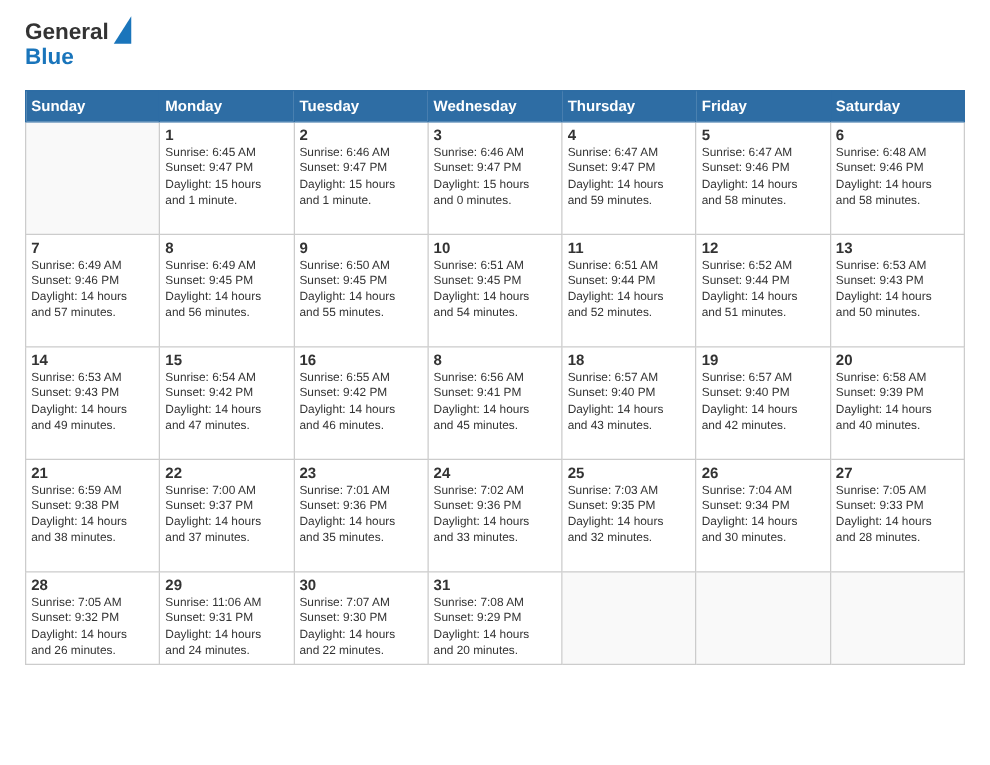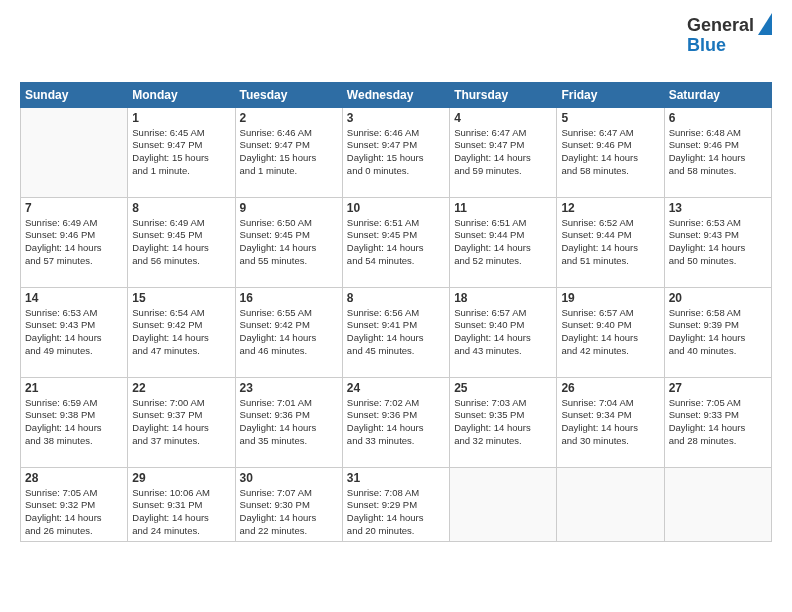--- a/index.html
+++ b/index.html
@@ -13,23 +13,22 @@
     }
     .page {
       width: 792px;
       height: 612px;
       padding: 16px 20px 10px 20px;
       display: flex;
       flex-direction: column;
     }
     .header {
       display: flex;
-      justify-content: flex-end;
+      justify-content: space-between;
       align-items: flex-start;
-      margin-bottom: 10px;
     }
     .logo {
       display: flex;
       align-items: center;
       gap: 4px;
     }
     .logo-text {
       font-size: 18px;
       font-weight: bold;
       color: #333;
@@ -329,21 +328,21 @@
         <tr>
           <td>
             <span class="day-num">28</span>
             <div class="day-info" style="white-space: pre-line;">Sunrise: 7:05 AM
 Sunset: 9:32 PM
 Daylight: 14 hours
 and 26 minutes.</div>
           </td>
           <td>
             <span class="day-num">29</span>
-            <div class="day-info" style="white-space: pre-line;">Sunrise: 10:06 AM
+            <div class="day-info" style="white-space: pre-line;">Sunrise: 11:06 AM
 Sunset: 9:31 PM
 Daylight: 14 hours
 and 24 minutes.</div>
           </td>
           <td>
             <span class="day-num">30</span>
             <div class="day-info" style="white-space: pre-line;">Sunrise: 7:07 AM
 Sunset: 9:30 PM
 Daylight: 14 hours
 and 22 minutes.</div>

